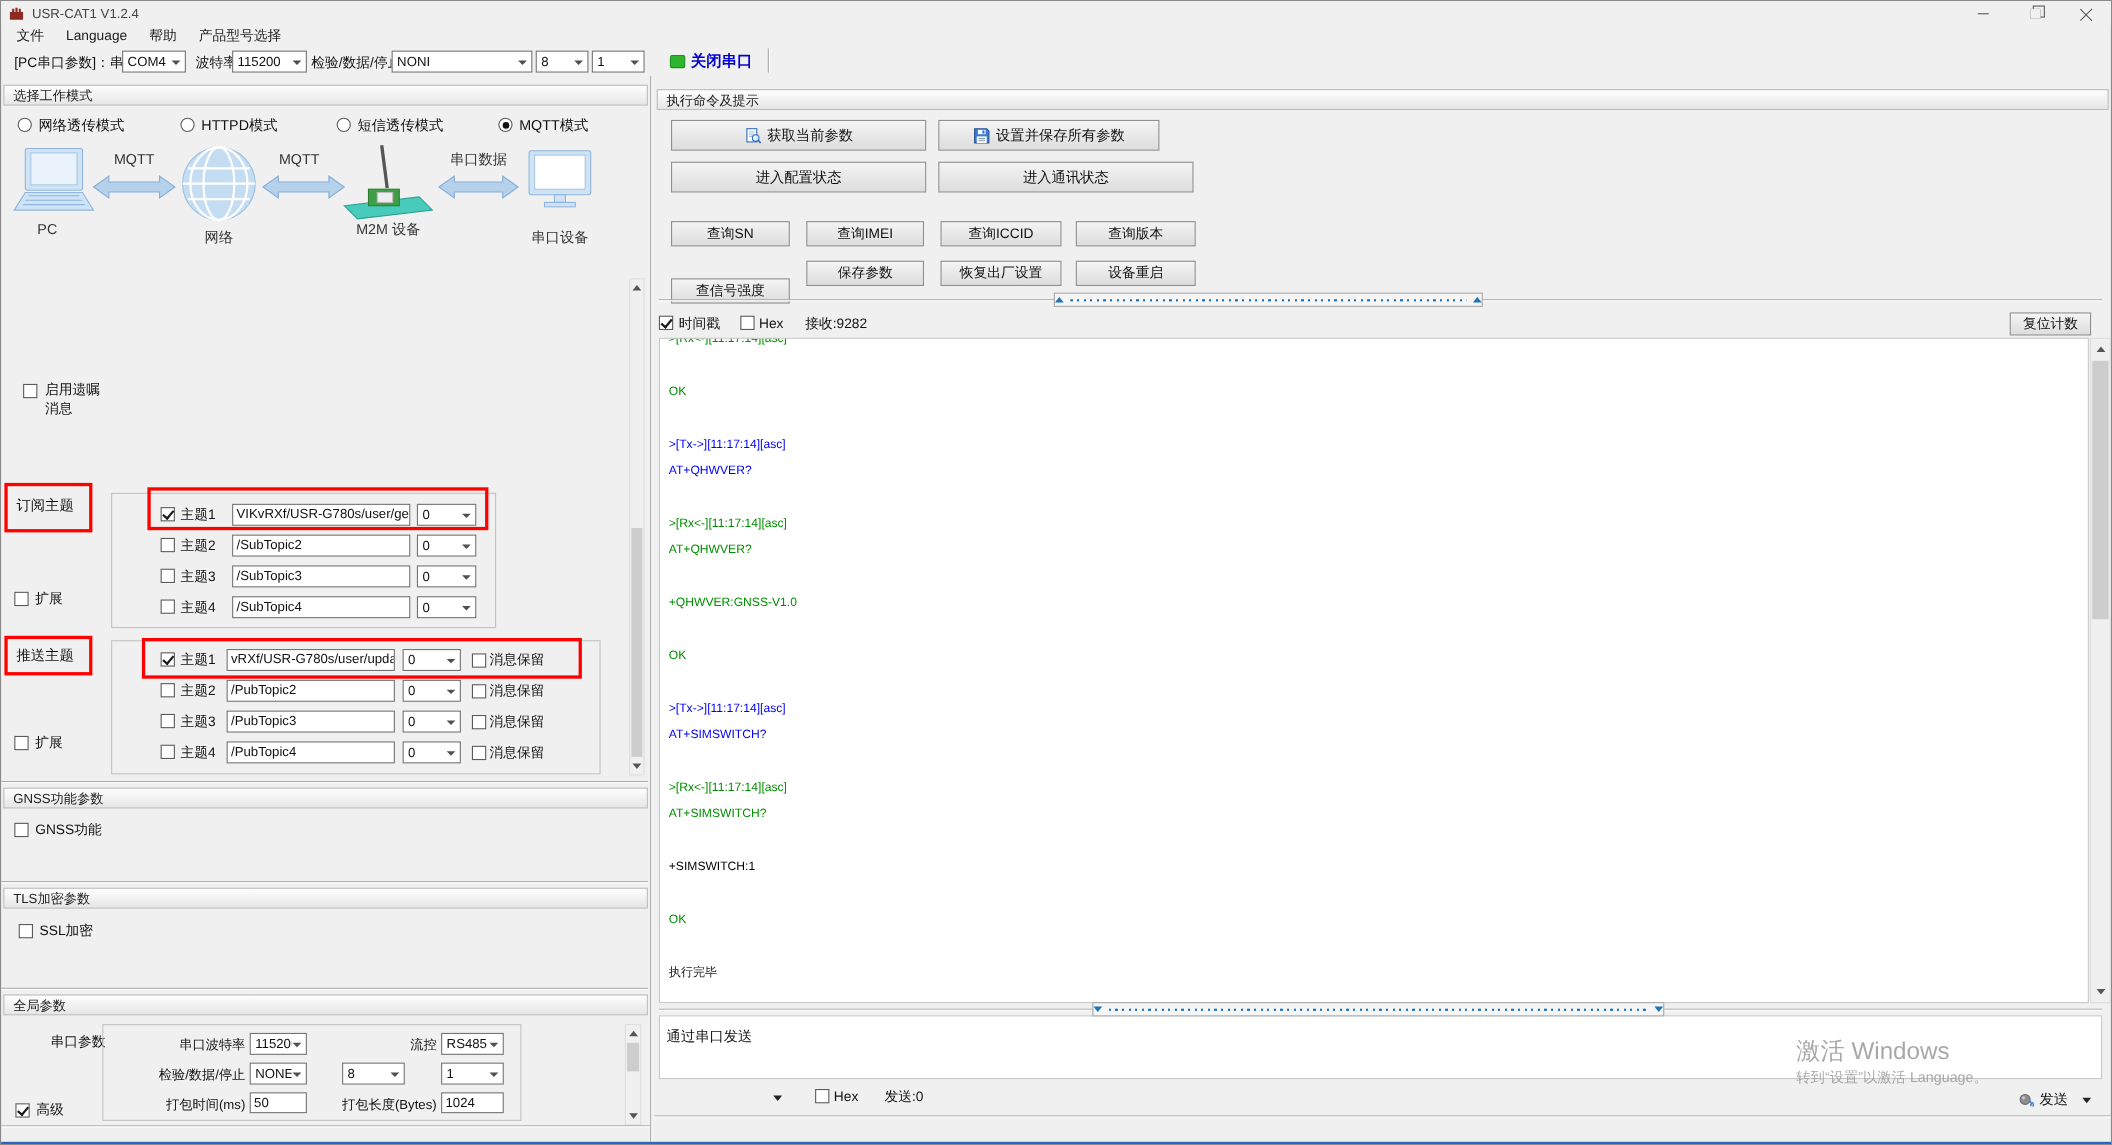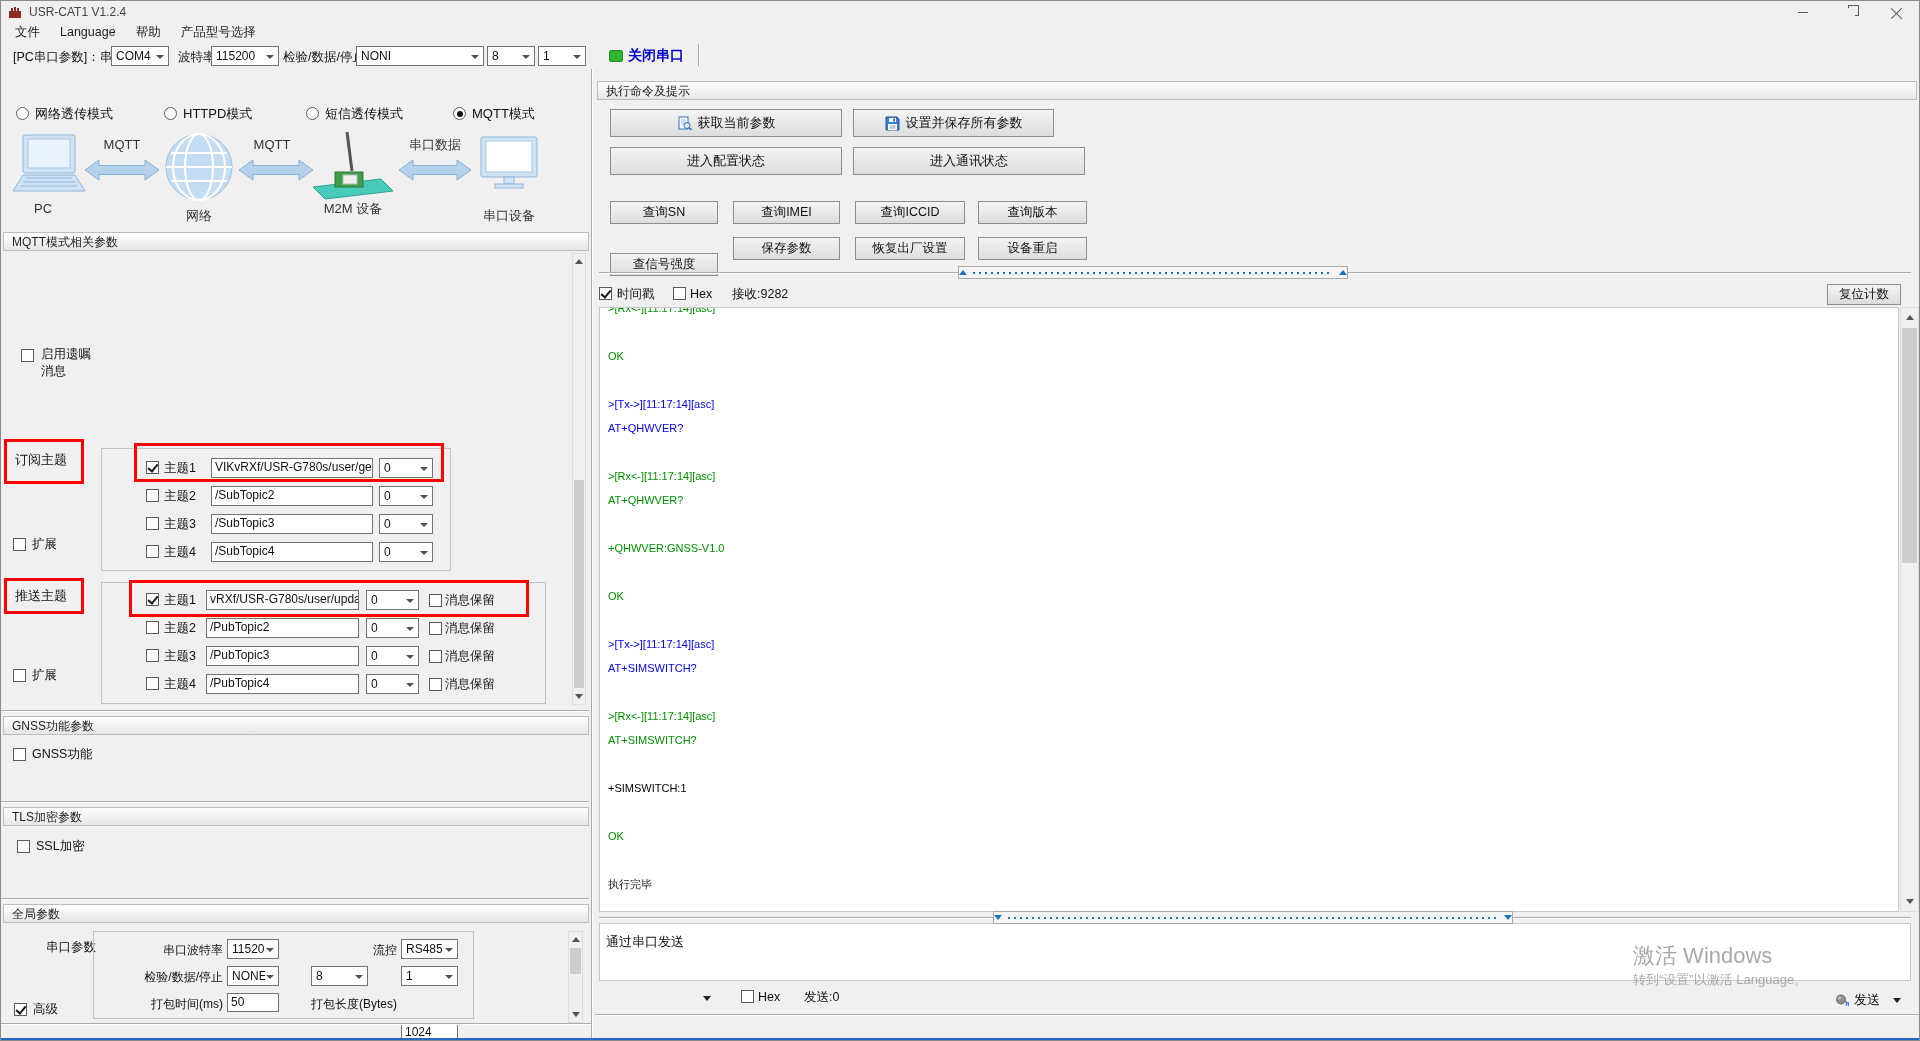--- a/index.html
+++ b/index.html
@@ -111,20 +111,21 @@
       <span class="ch"></span>
     </div>
   <div class="abs combo" style="left:537px;top:45px;width:48px;height:20px">
       <span class="t">1</span>
       <span class="ch"></span>
     </div>
   <div class="abs status-green" id="portStatus" style="left: 608px; top: 49px; background: rgb(45, 181, 45);"></div>
   <div class="abs close-port" style="left:627px;top:46px">关闭串口</div>
   <div class="abs vgroove" style="left:697px;top:43px;height:22px"></div>
 
+  <div class="abs ghdr" style="left:2px;top:76px;width:586px">选择工作模式</div>
   <div id="radios"></div>
 
   <svg class="abs" style="left:0;top:128px" width="590" height="98" viewBox="0 0 590 98">
     <g>
       <rect x="22" y="6" width="52" height="38" rx="2" fill="#cfe3f5" stroke="#8fb6dc"></rect>
       <rect x="27" y="10" width="42" height="29" fill="#eaf3fb" stroke="#a8c8e4"></rect>
       <path d="M12 62 L22 46 h52 l10 16 z" fill="#cfe3f5" stroke="#8fb6dc"></path>
       <path d="M20 57 h56 M22 53 h52 M25 49 h46" stroke="#8fb6dc" fill="none"></path>
     </g>
     <polygon points="84,41 98,31 98,36.5 144,36.5 144,31 158,41 144,51 144,45.5 98,45.5 98,51" fill="#b5d1ec" stroke="#86afd6"></polygon>
@@ -150,21 +151,20 @@
       <rect x="485" y="12" width="46" height="31" fill="#ffffff" stroke="#a8c8e4"></rect>
       <rect x="503" y="48" width="10" height="7" fill="#cfe3f5" stroke="#8fb6dc"></rect>
       <rect x="494" y="55" width="28" height="4" fill="#cfe3f5" stroke="#8fb6dc"></rect>
     </g>
     <text x="42" y="84" text-anchor="middle" font-size="13" fill="#333">PC</text>
     <text x="198" y="91" text-anchor="middle" font-size="13" fill="#333">网络</text>
     <text x="352" y="84" text-anchor="middle" font-size="13" fill="#333">M2M 设备</text>
     <text x="508" y="91" text-anchor="middle" font-size="13" fill="#333">串口设备</text>
   </svg>
 
-  <div class="abs ghdr" style="left:2px;top:231px;width:586px">MQTT模式相关参数</div>
 
   <div class="cb abs" style="left:20px;top:348px"></div>
   <div class="abs lbl" style="left:40px;top:345px">启用遗嘱</div>
   <div class="abs lbl" style="left:40px;top:362px">消息</div>
 
   <div class="abs lbl13" style="left:14px;top:450px">订阅主题</div>
   <div class="abs gbox" style="left:100px;top:447px;width:350px;height:123px"></div>
   <div id="subRows">
       <div class="cb abs on" style="left:145px;top:460px"></div>
       <div class="abs lbl" style="left:163px;top:459px">主题1</div>
@@ -292,21 +292,21 @@
       <span class="ch"></span>
     </div>
   <div class="abs combo" style="left:400px;top:965px;width:57px;height:20px">
       <span class="t">1</span>
       <span class="ch"></span>
     </div>
 
   <div class="abs rlbl" style="left:130px;top:995px;width:92px">打包时间(ms)</div>
   <div class="abs input" style="left:226px;top:992px;width:52px;height:19px">50</div>
   <div class="abs rlbl" style="left:298px;top:995px;width:98px">打包长度(Bytes)</div>
-  <div class="abs input" style="left:400px;top:1022px;width:57px;height:19px">1024</div>
+  <div class="abs input" style="left:400px;top:992px;width:57px;height:19px">1024</div>
 
   <div class="cb on abs" style="left:13px;top:1002px"></div>
   <div class="abs lbl" style="left:32px;top:1000px">高级</div>
 
   <div class="abs vsb" style="left:567px;top:930px;width:15px;height:92px">
     <div class="sb-arrow" style="top:0">
         <span class="tri-up"></span>
       </div>
     <div class="thumb" style="top:16px;height:26px"></div>
     <div class="sb-arrow" style="bottom:0">

